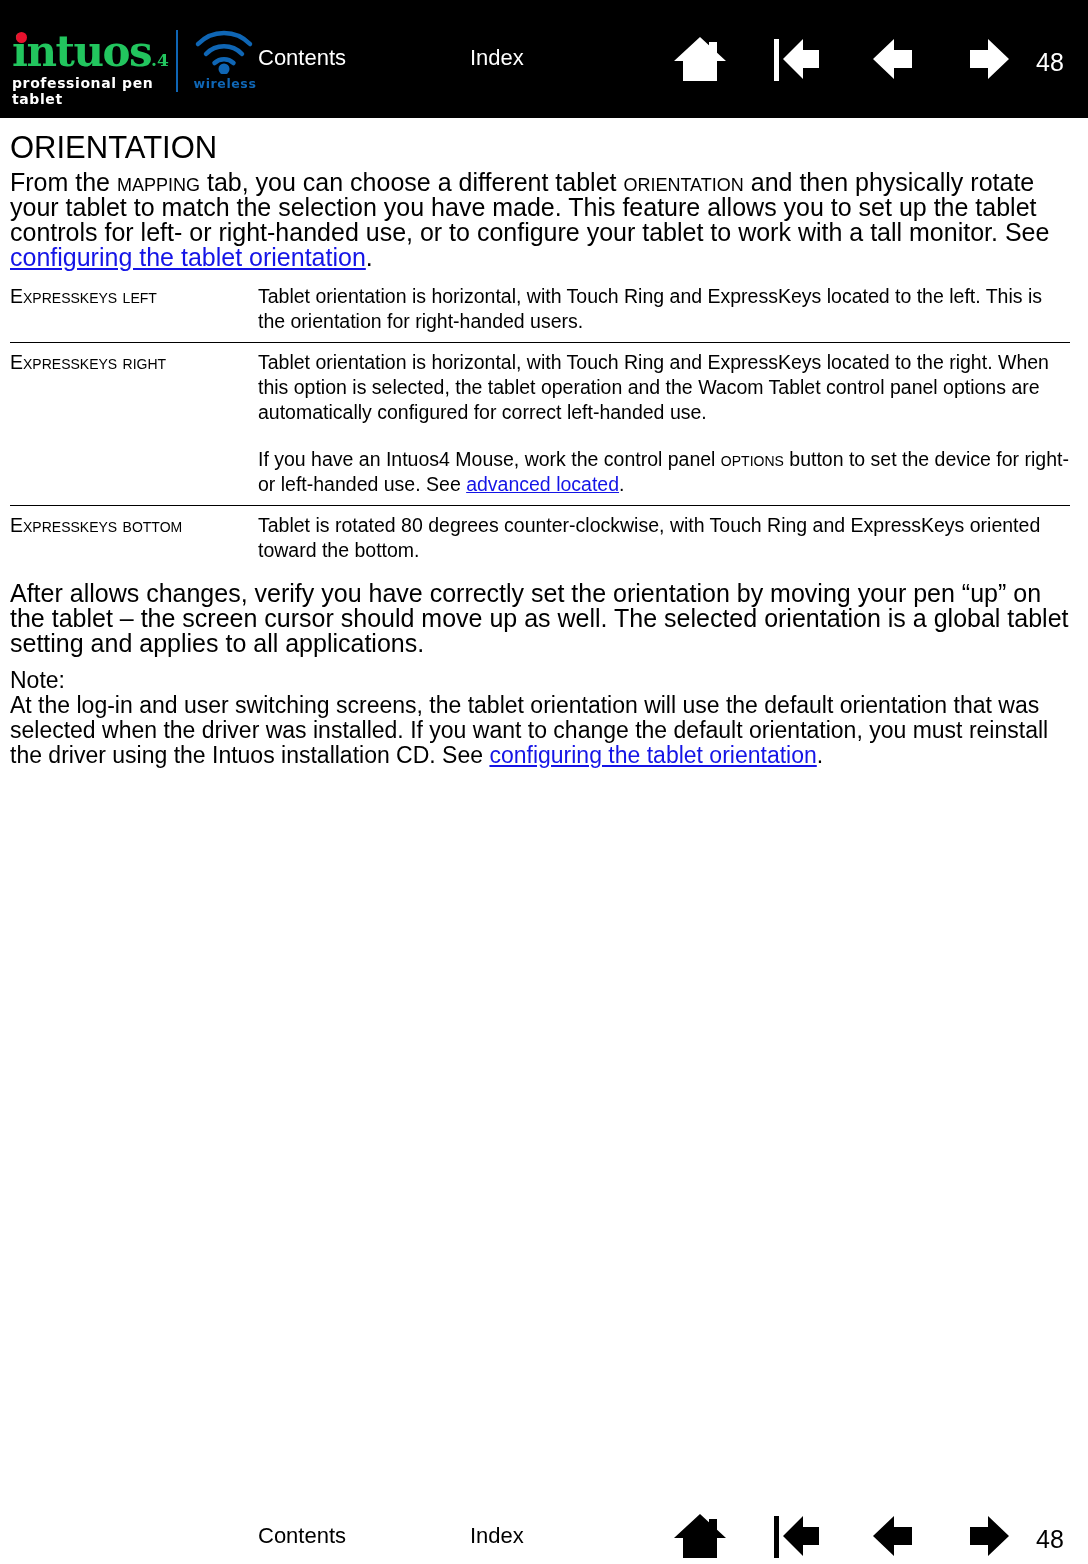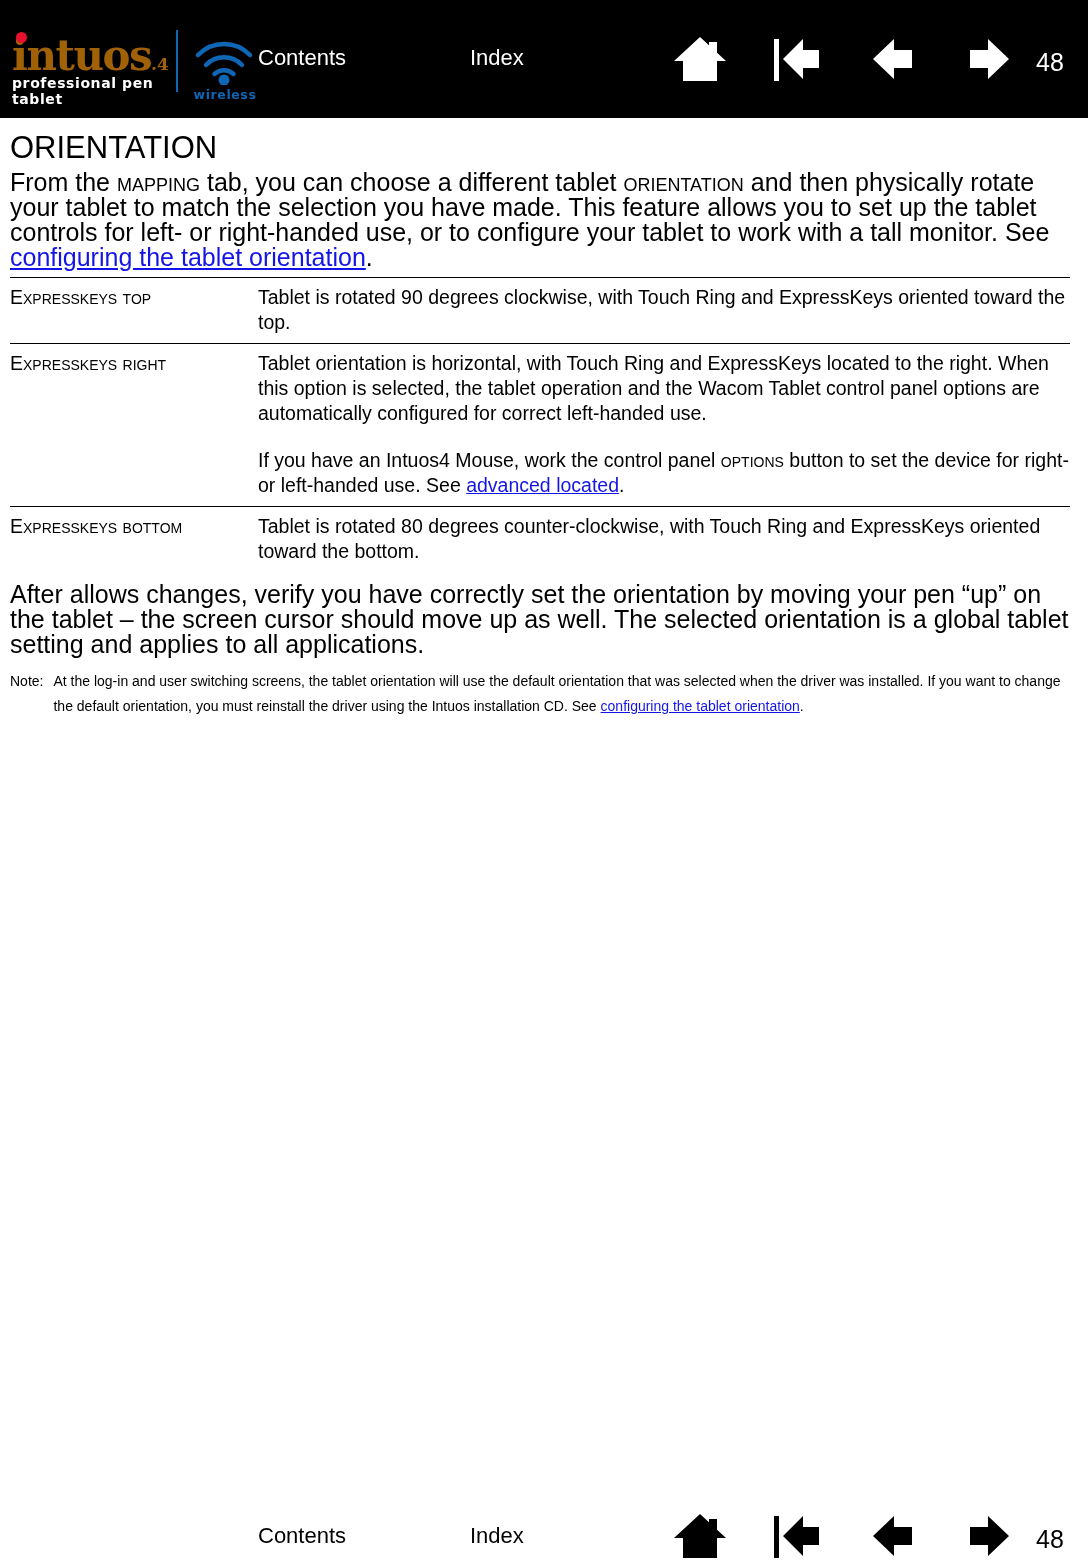--- a/index.html
+++ b/index.html
@@ -31,22 +31,22 @@
     top: 30px;
     width: 160px;
     height: 62px;
   }
   .logo-wordmark {
     position: relative;
     font-family: "DejaVu Serif", serif;
     font-weight: bold;
     font-size: 42px;
     letter-spacing: -1.5px;
-    color: #a16207;
-    line-height: 52px;
+    color: #22c55e;
+    line-height: 44px;
     height: 44px;
   }
   .logo-dot {
     position: absolute;
     left: 4px;
     top: 2px;
     width: 11px;
     height: 11px;
     border-radius: 50%;
     background: #e8112d;
@@ -71,21 +71,21 @@
     left: 176px;
     top: 30px;
     width: 2px;
     height: 62px;
     background: #0f66b5;
   }
 
   .wireless-block {
     position: absolute;
     left: 190px;
-    top: 41px;
+    top: 30px;
     width: 70px;
     height: 62px;
   }
   .wifi-icon {
     position: absolute;
     left: 2px;
     top: 0px;
   }
   .wireless-label {
     position: absolute;
@@ -191,23 +191,24 @@
   }
   td.opt-desc p {
     margin: 0;
   }
   td.opt-desc p + p {
     margin-top: 22px;
   }
 
   .note-row {
     display: flex;
-    font-size: 14px;
+    font-size: 23px;
     line-height: 25px;
     margin-top: 12px;
+    flex-direction: column;
   }
   .note-label {
     flex: 0 0 auto;
     padding-right: 10px;
   }
   .note-text { flex: 1 1 auto; }
 
   
   .footer {
     position: absolute;
@@ -307,27 +308,27 @@
 </div>
 
 <div class="content">
 
   <h1 class="page-title">ORIENTATION</h1>
 
   <p class="body"><span>From the </span><span class="sc">Mapping</span><span> tab, you can choose a different tablet </span><span class="sc">Orientation</span><span> and then physically rotate your tablet to match the selection you have made.  This feature allows you to set up the tablet controls for left- or right-handed use, or to configure your tablet to work with a tall monitor.  See </span><a class="doclink">configuring the tablet orientation</a><span>.</span></p>
 
   <table class="opts">
     <tbody>
-
-      <tr class="sep">
-        <td class="opt-label"><span class="sc sc-first">Express</span><span class="sc">Keys </span><span class="sc">Top</span></td>
+      <tr>
+        <td class="opt-label"><span class="sc sc-first">Express</span><span class="sc">Keys </span><span class="sc">Left</span></td>
         <td class="opt-desc">
-          <p>Tablet is rotated 90 degrees clockwise, with Touch Ring and ExpressKeys oriented toward the top.</p>
+          <p>Tablet orientation is horizontal, with Touch Ring and ExpressKeys located to the left.  This is the orientation for right-handed users.</p>
         </td>
       </tr>
+
 
       <tr class="sep">
         <td class="opt-label"><span class="sc sc-first">Express</span><span class="sc">Keys </span><span class="sc">Right</span></td>
         <td class="opt-desc">
           <p>Tablet orientation is horizontal, with Touch Ring and ExpressKeys located to the right.  When this option is selected, the tablet operation and the Wacom Tablet control panel options are automatically configured for correct left-handed use.</p>
           <p><span>If you have an Intuos4 Mouse, work the control panel </span><span class="sc">Options</span><span> button to set the device for right- or left-handed use.  See </span><a class="doclink">advanced located</a><span>.</span></p>
         </td>
       </tr>
 
       <tr class="sep">

